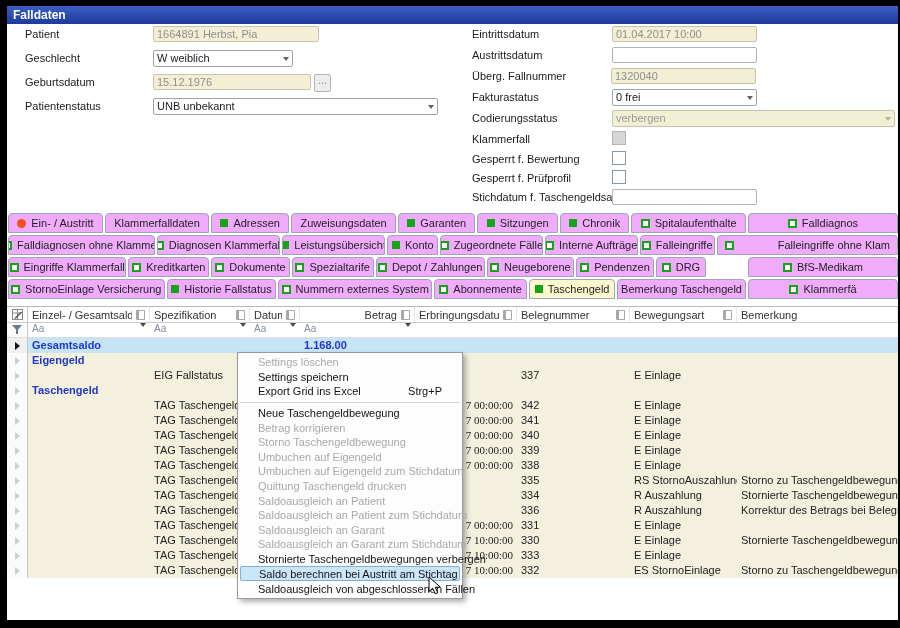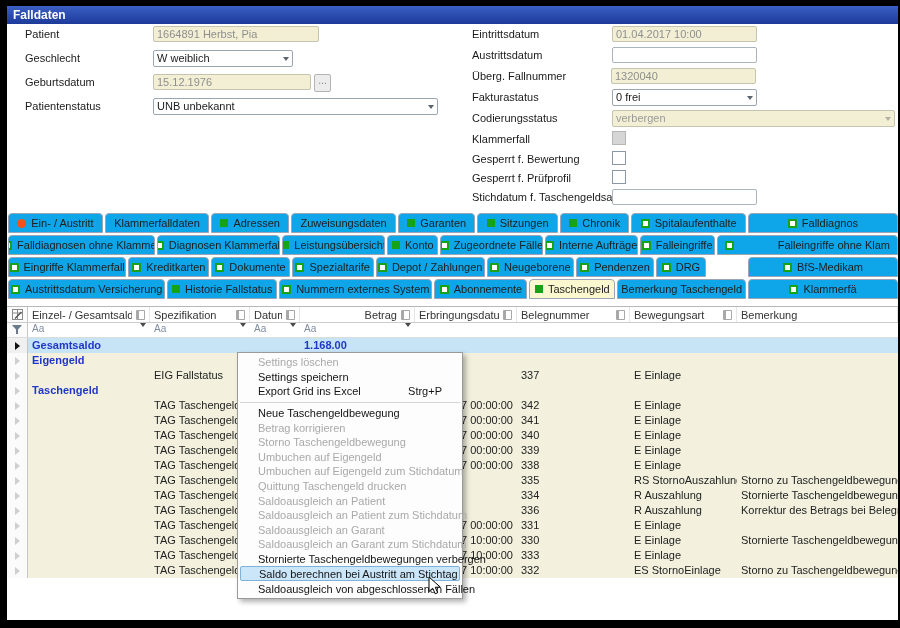--- a/index.html
+++ b/index.html
@@ -18,21 +18,21 @@
     line-height:15px;padding:0 3px;color:#222;border-radius:2px;display:flex;align-items:center;white-space:nowrap;overflow:hidden;}
   .combo .arrow{margin-left:auto;width:0;height:0;border-left:3px solid transparent;border-right:3px solid transparent;border-top:4px solid #5a6570;flex:0 0 auto;}
   .combo.disabled{background:#f2efd4;color:#9a9a9a;border-color:#c6c4ae;}
   .combo.disabled .arrow{border-top-color:#b3b3a3;}
   .cb{position:absolute;width:12px;height:12px;border:1px solid #8a98a6;background:#fff;}
   .cb.disabled{background:#d6d6d6;border-color:#b6b6b6;}
   .dots{position:absolute;width:15px;height:16px;border:1px solid #b4b4b4;background:#ececec;color:#888;
     font-size:10px;line-height:12px;text-align:center;border-radius:2px;}
   
   .tabrow{position:absolute;left:1px;width:890px;height:22px;display:flex;gap:2px;overflow:hidden;}
-  .tab{flex:1 1 auto;min-width:0;height:20px;border:1px solid #9aa6b6;border-radius:4px 4px 0 0;background:#0ea5e9;
+  .tab{flex:1 1 auto;min-width:0;height:20px;border:1px solid #9aa6b6;border-radius:4px 4px 0 0;background:#f0abfc;
     display:flex;align-items:center;justify-content:center;gap:5px;font-size:11px;color:#1e1e1e;
     white-space:nowrap;padding:0 7px;box-sizing:border-box;overflow:hidden;}
   .tab.active{background:#fbf7cf;}
   .tab.cut{flex:0 0 auto;}
   .ticon{flex:0 0 auto;}
   .ticon.gf{width:8px;height:8px;background:#17a317;}
   .ticon.go{width:5px;height:5px;background:#fff;border:2px solid #17a317;}
   .ticon.rd{width:9px;height:9px;background:#f4511e;border-radius:50%;}
   
   .cols{display:grid;grid-template-columns:21px 122px 100px 50px 115px 102px 113px 107px 161px;}
@@ -43,21 +43,21 @@
   .hcell .lbl{flex:1 1 auto;overflow:hidden;}
   .hcell .lbl.r{text-align:right;}
   .pin{width:5px;height:8px;border:1px solid #a8a8a8;border-left-width:3px;border-radius:1px;flex:0 0 auto;margin-left:4px;background:#fff;}
   .frow{position:absolute;left:0;top:317px;width:891px;height:15px;background:#fff;border-bottom:1px solid #dcdcdc;box-sizing:border-box;}
   .fcell{display:flex;align-items:flex-start;font-size:10px;color:#7f8da0;padding:0 4px;overflow:hidden;}
   .farrow{margin-left:auto;width:0;height:0;border-left:3px solid transparent;border-right:3px solid transparent;border-top:4px solid #4a4a4a;}
   .rowselcell{display:flex;align-items:center;justify-content:center;background:#fbfbfb;border-right:1px solid #c6c6c6;box-sizing:border-box;}
   .grow{position:absolute;left:0;width:891px;height:15px;background:#f3f1de;}
   .grow.sel{background:#c6e4f6;}
   .dcell{font-size:11px;line-height:15px;overflow:hidden;white-space:nowrap;padding:0 4px;color:#222;box-sizing:border-box;}
-  .dcell.r{text-align:right;}
+  .dcell.r{text-align:right;font-family:Liberation Serif, serif;}
   .grp{color:#2036c8;font-weight:bold;}
   .rarrow{width:0;height:0;border-top:4px solid transparent;border-bottom:4px solid transparent;border-left:5px solid #cfcfcf;}
   .rarrow.cur{border-left-color:#111;}
   
   .menu{position:absolute;left:230px;top:346px;width:226px;background:#fdfdfd;border:1px solid #9a9a9a;
     box-shadow:3px 3px 5px rgba(0,0,0,.3);padding:2px 0;z-index:10;box-sizing:border-box;}
   .mi{height:14.6px;display:flex;align-items:center;padding:0 20px 0 20px;font-size:11px;color:#141414;white-space:nowrap;}
   .mi.dis{color:#a9a9a9;}
   .mi.hl{background:#cce6f9;border:1px solid #7db2dd;border-radius:2px;margin:0 2px;padding:0 18px;height:15px;box-sizing:border-box;}
   .msep{height:1px;background:#d6d6d6;margin:3px 2px;}
@@ -216,21 +216,21 @@
             <span>DRG</span>
           </div>
           <div class="tab cut" style="min-width: 150px; margin-left: 40px;">
             <span class="ticon go"></span>
             <span>BfS-Medikam</span>
           </div>
         </div>
         <div class="tabrow" style="top: 273px;">
           <div class="tab">
             <span class="ticon go"></span>
-            <span>Austrittsdatum Versicherung</span>
+            <span>StornoEinlage Versicherung</span>
           </div>
           <div class="tab">
             <span class="ticon gf"></span>
             <span>Historie Fallstatus</span>
           </div>
           <div class="tab">
             <span class="ticon go"></span>
             <span>Nummern externes System</span>
           </div>
           <div class="tab">

